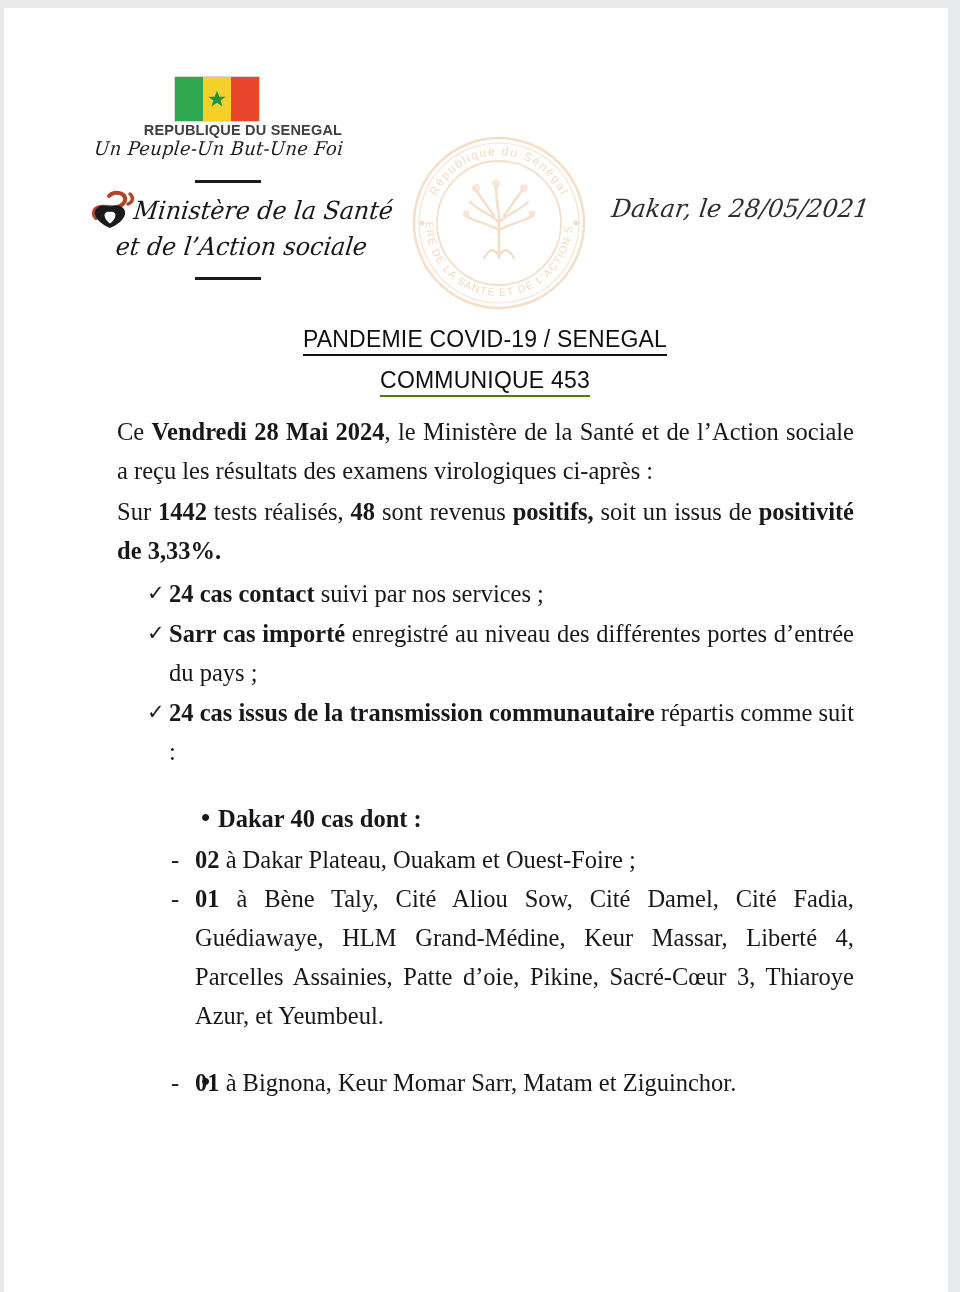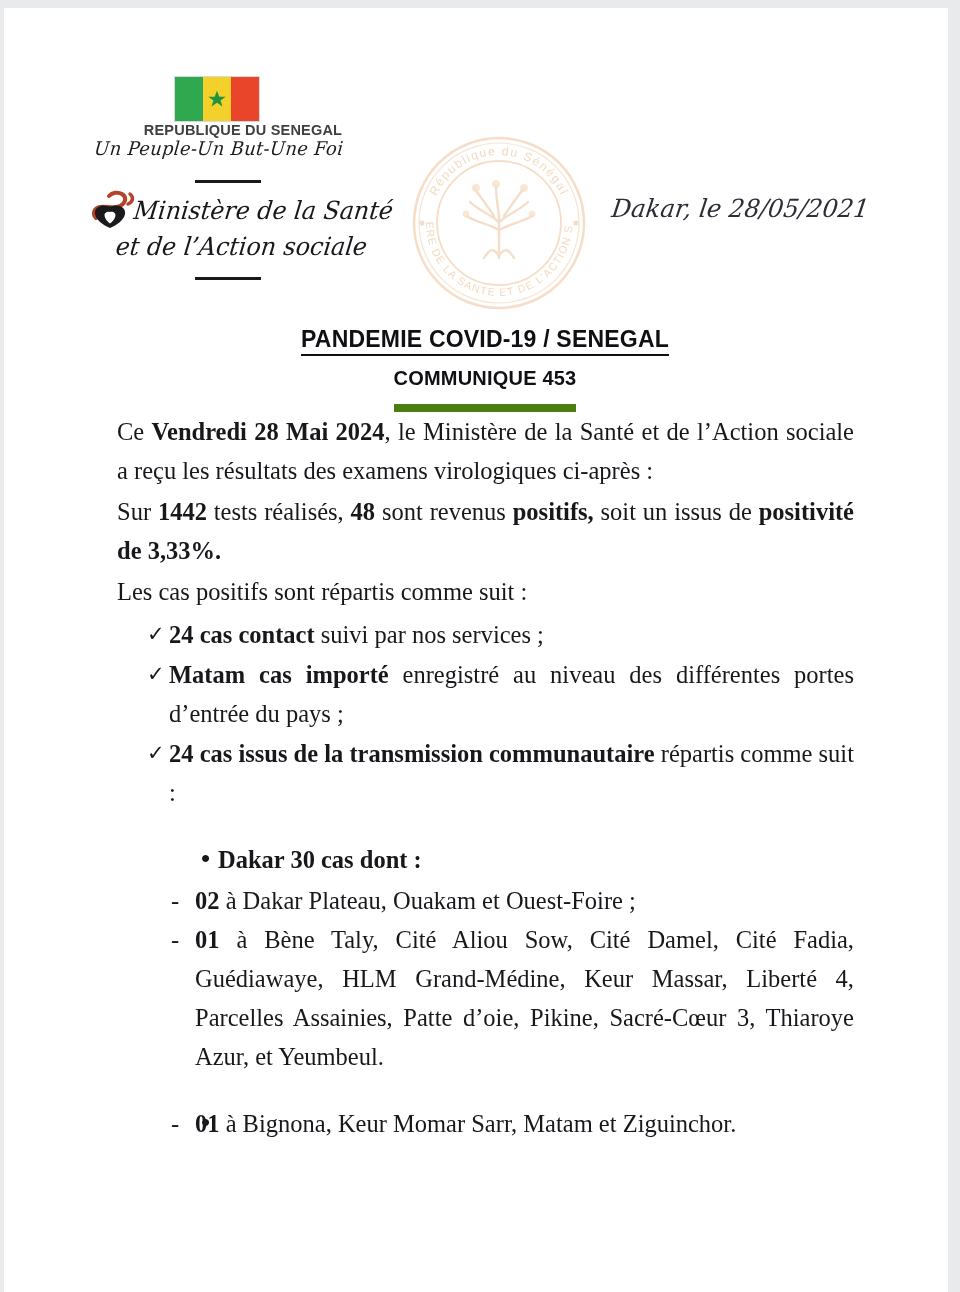--- a/index.html
+++ b/index.html
@@ -153,37 +153,37 @@
   }
 
   
   #title-block {
     position: absolute;
     left: 113px;
     top: 318px;
     width: 736px;
     text-align: center;
     font-family: "Liberation Sans", "DejaVu Sans", sans-serif;
-    font-weight: bold;
+    font-weight: normal;
     color: #101014;
   }
   #title-main {
     font-size: 23px;
     letter-spacing: 0.2px;
     display: inline-block;
     border-bottom: 2px solid #101014;
     padding-bottom: 1px;
   }
   #title-sub-wrap { margin-top: 11px; }
   #title-sub {
-    font-size: 20px;
+    font-size: 23px;
     letter-spacing: 0.2px;
     display: inline-block;
-    border-bottom: 8px solid #4d7c0f;
-    padding-bottom: 14px;
+    border-bottom: 2px solid #4d7c0f;
+    padding-bottom: 1px;
   }
 
   
   #body-text {
     position: absolute;
     left: 113px;
     top: 404px;
     width: 737px;
     font-size: 24.5px;
     line-height: 39px;
@@ -325,37 +325,36 @@
     <div><span id="title-main">PANDEMIE COVID-19 / SENEGAL</span></div>
     <div id="title-sub-wrap"><span id="title-sub">COMMUNIQUE 453</span></div>
   </div>
 
   <div id="body-text">
 
     <p class="para"><span>Ce </span><span class="b">Vendredi 28 Mai 2024</span><span>, le Ministère de la Santé et de l’Action sociale a reçu les résultats des examens virologiques ci-après :</span></p>
 
     <p class="para"><span>Sur </span><span class="b">1442</span><span> tests réalisés, </span><span class="b">48</span><span> sont revenus </span><span class="b">positifs,</span><span> soit un issus de </span><span class="b">positivité de 3,33%.</span></p>
 
-    <p class="para tight">Les cas positifs sont répartis comme suit :</p>
 
     <ul class="check-list">
       <li class="check-item">
         <span class="check-mark">✓</span><span class="b">24 cas contact</span><span> suivi par nos services ;</span>
       </li>
       <li class="check-item">
-        <span class="check-mark">✓</span><span class="b">Matam cas importé</span><span> enregistré au niveau des différentes portes d’entrée du pays ;</span>
+        <span class="check-mark">✓</span><span class="b">Sarr cas importé</span><span> enregistré au niveau des différentes portes d’entrée du pays ;</span>
       </li>
       <li class="check-item">
         <span class="check-mark">✓</span><span class="b">24 cas issus de la transmission communautaire</span><span> répartis comme suit :</span>
       </li>
     </ul>
 
     <div class="sub-block">
       <div class="bullet-head">
-        <span class="bullet-dot">•</span><span>Dakar 30 cas dont :</span>
+        <span class="bullet-dot">•</span><span>Dakar 40 cas dont :</span>
       </div>
       <div class="dash-item tight">
         <span class="dash-mark">-</span><span class="b">02</span><span> à Dakar Plateau, Ouakam et Ouest-Foire ;</span>
       </div>
       <div class="dash-item">
         <span class="dash-mark">-</span><span class="b">01</span><span> à Bène Taly, Cité Aliou Sow, Cité Damel, Cité Fadia, Guédiawaye, HLM Grand-Médine, Keur Massar, Liberté 4, Parcelles Assainies, Patte d’oie, Pikine, Sacré-Cœur 3, Thiaroye Azur, et Yeumbeul.</span>
       </div>
     </div>
 
     <div class="sub-block">

